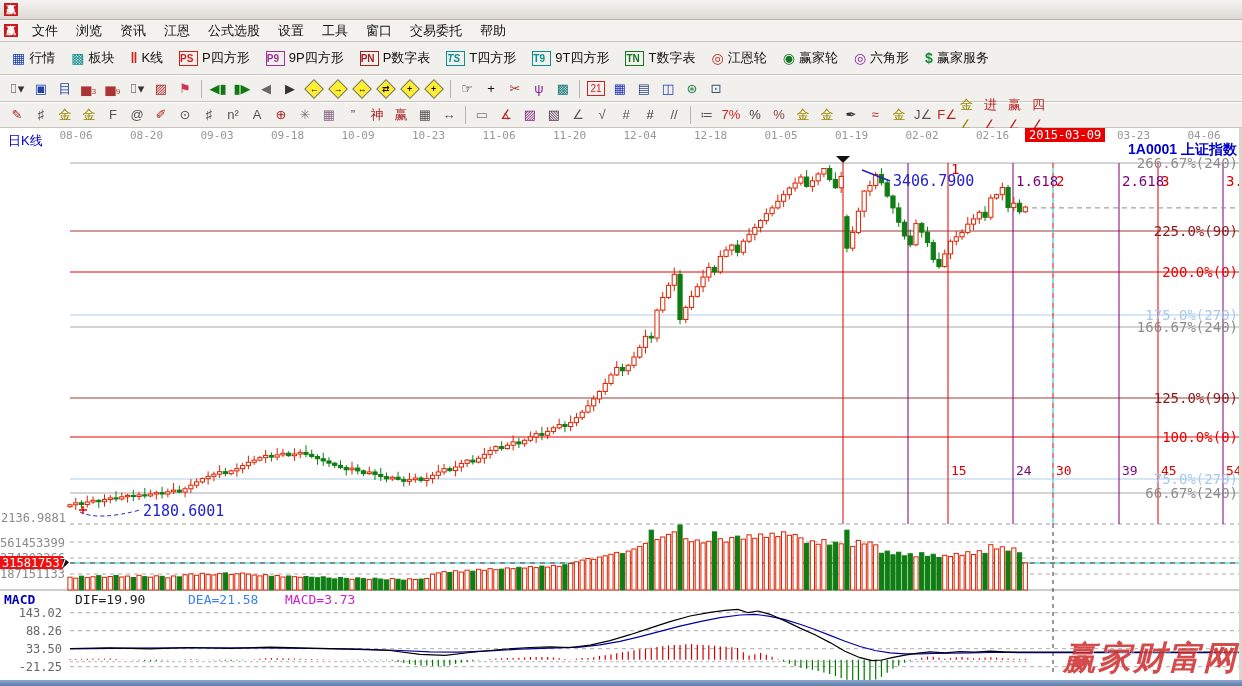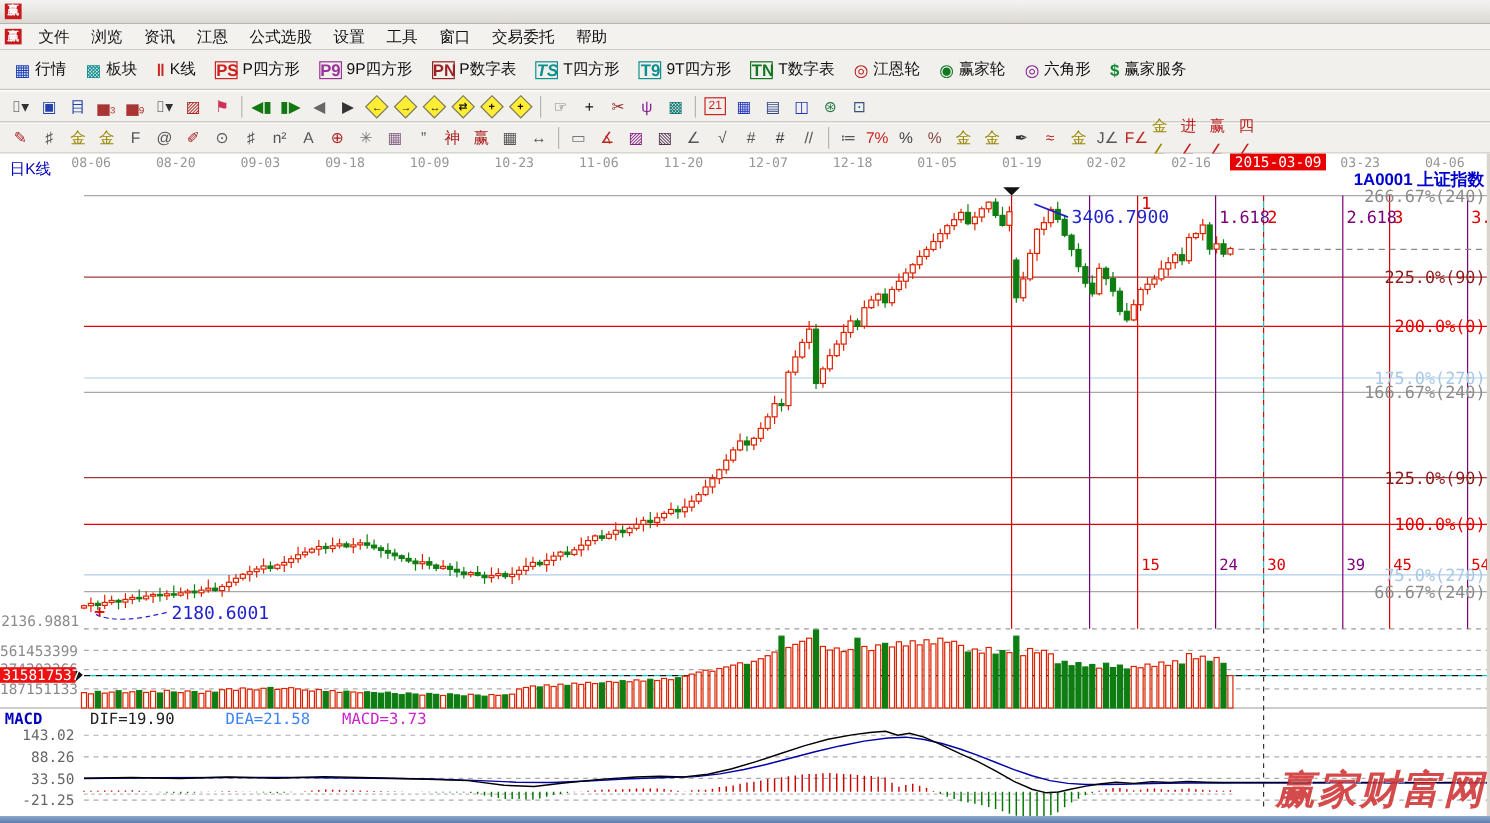--- a/index.html
+++ b/index.html
@@ -14,21 +14,21 @@
   #menubar{position:absolute;left:0;top:20px;width:100%;height:21px;background:#f4f2ee;
     border-bottom:1px solid #c9c5bd;display:flex;align-items:center;font-size:13px;color:#111;}
   .menu-item{padding:2px 9px;cursor:default;}
   
   #toolbar1{position:absolute;left:0;top:42px;width:100%;height:33px;background:#f2f0ec;
     border-bottom:1px solid #c9c5bd;display:flex;align-items:center;padding-left:4px;box-sizing:border-box;
     font-size:13px;color:#111;}
   .tb1-btn{display:flex;align-items:center;gap:4px;padding:3px 7px;border:1px solid transparent;}
   .tb1-ic{font-size:14px;line-height:14px;font-weight:bold;}
   .tb1-tag{display:inline-block;width:17px;height:13px;border:1px solid currentColor;
-    font-size:14px;line-height:13px;text-align:right;font-weight:bold;}
+    font-size:10px;line-height:13px;text-align:left;font-weight:bold;}
   
   .icon-row{position:absolute;left:0;width:100%;height:26px;background:#f2f0ec;
     border-bottom:1px solid #c9c5bd;display:flex;align-items:center;padding-left:5px;box-sizing:border-box;}
   #toolbar2{top:76px;}
   #toolbar3{top:103px;height:25px;}
   .sm-ic{width:22px;height:20px;display:flex;align-items:center;justify-content:center;
     font-size:13px;line-height:20px;border:1px solid transparent;flex:none;}
   .sm-ic.boxed span{border:1px solid currentColor;padding:0 2px;font-size:10px;line-height:13px;}
   .vsep{width:1px;height:18px;background:#b9b5ae;margin:0 4px;flex:none;}
   .dmd{width:12px;height:12px;background:#ffee33;border:1px solid #777;transform:rotate(45deg);
@@ -1115,21 +1115,21 @@
     <span id="symbol-lbl">1A0001  上证指数</span>
     <div id="dates">
         <span class="date-lbl" style="left: 41px;">08-06</span>
         <span class="date-lbl" style="left: 111.5px;">08-20</span>
         <span class="date-lbl" style="left: 182px;">09-03</span>
         <span class="date-lbl" style="left: 252.5px;">09-18</span>
         <span class="date-lbl" style="left: 323px;">10-09</span>
         <span class="date-lbl" style="left: 393.5px;">10-23</span>
         <span class="date-lbl" style="left: 464px;">11-06</span>
         <span class="date-lbl" style="left: 534.5px;">11-20</span>
-        <span class="date-lbl" style="left: 605px;">12-07</span>
+        <span class="date-lbl" style="left: 605px;">12-04</span>
         <span class="date-lbl" style="left: 675.5px;">12-18</span>
         <span class="date-lbl" style="left: 746px; text-align: center;">01-05</span>
         <span class="date-lbl" style="left: 816.5px;">01-19</span>
         <span class="date-lbl" style="left: 887px;">02-02</span>
         <span class="date-lbl" style="left: 957.5px;">02-16</span>
         <span class="date-cur" style="left: 1025px;">2015-03-09</span>
         <span class="date-lbl" style="left: 1098.5px;">03-23</span>
         <span class="date-lbl" style="left: 1169px;">04-06</span>
       </div>
     <div id="macd-head">

